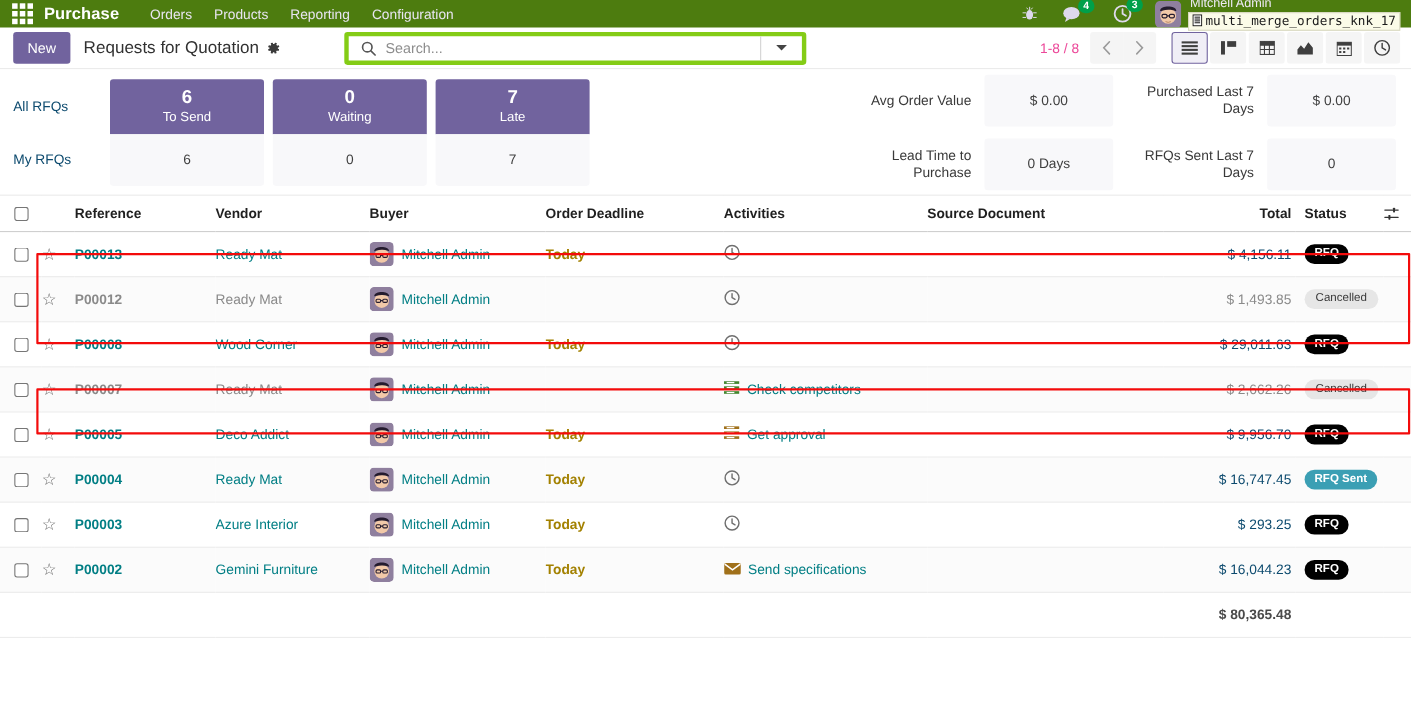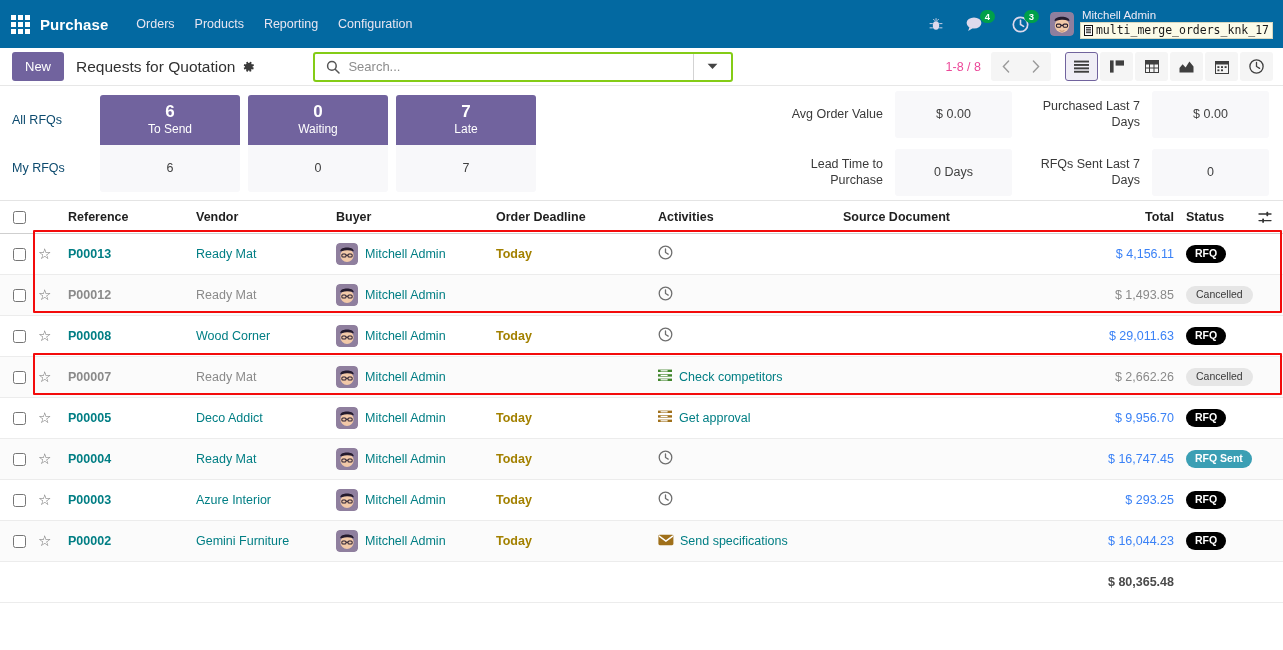--- a/index.html
+++ b/index.html
@@ -6,22 +6,22 @@
   html, body {
     width: 1283px; height: 650px;
     font-family: "Liberation Sans", sans-serif;
     background: #ffffff;
     overflow: hidden;
     -webkit-font-smoothing: antialiased;
   }
 
   
   .navbar {
-    height: 48px;
-    background: #0369a1;
+    height: 25px;
+    background: #4d7c0f;
     display: flex;
     align-items: center;
     padding: 0 8px 0 6px;
     position: relative;
   }
   .apps-grid {
     width: 22px; height: 22px;
     display: grid;
     grid-template-columns: repeat(3, 5px);
     grid-template-rows: repeat(3, 5px);
@@ -85,21 +85,21 @@
   }
   .breadcrumb-title {
     font-size: 15.5px; color: #313131;
     margin-left: 12px; display: flex; align-items: center; gap: 7px;
   }
   .gear-small { color: #3b3b3b; display: flex; cursor: pointer; }
 
   .searchbar {
     width: 420px; height: 30px;
     margin-left: 58px;
-    border: 2px solid #84cc16; border-radius: 3px;
+    border: 4px solid #84cc16; border-radius: 3px;
     display: flex; align-items: center; background: #fff;
   }
   .searchbar .s-icon { padding: 0 8px 0 11px; color: #555; display: flex; }
   .searchbar input {
     border: none; outline: none; flex: 1;
     font-size: 13px; color: #333; font-family: inherit;
     background: transparent; height: 100%;
   }
   .searchbar input::placeholder { color: #8d8d8d; }
   .search-toggle {
@@ -211,21 +211,21 @@
   .ref-link  { color: #017e84; font-weight: 700; font-size: 12.5px; cursor: pointer; }
   .vend-link { color: #017e84; cursor: pointer; }
   .muted     { color: #8a8a8a; }
   .muted-b   { color: #8a8a8a; font-weight: 700; }
   .buyer-cell { display: flex; align-items: center; gap: 7px; }
   .avatar-row { width: 22px; height: 22px; border-radius: 4px; overflow: hidden; flex: none; }
   .buyer-name { color: #017e84; font-size: 12.5px; }
   .deadline { color: #a38100; font-weight: 700; font-size: 12.5px; }
   .act-cell { display: flex; align-items: center; gap: 6px; }
   .act-text { color: #017e84; font-size: 12.5px; }
-  .total-val { color: #3b82f6; font-size: 12.5px; }
+  .total-val { color: #0c4a6e; font-size: 12.5px; }
   .total-val.muted { color: #8a8a8a; }
   .badge {
     display: inline-block; border-radius: 11px;
     font-size: 10.5px; font-weight: 700;
     padding: 3px 9px 4px 9px; line-height: 11px;
   }
   .badge.rfq  { background: #000000; color: #fff; }
   .badge.sent { background: #3b9fb4; color: #fff; }
   .badge.cancelled { background: #e6e6e6; color: #3a3a3a; font-weight: 400; padding: 3px 10px 4px 10px; }
   .opt-icon { color: #333; cursor: pointer; display: flex; }

